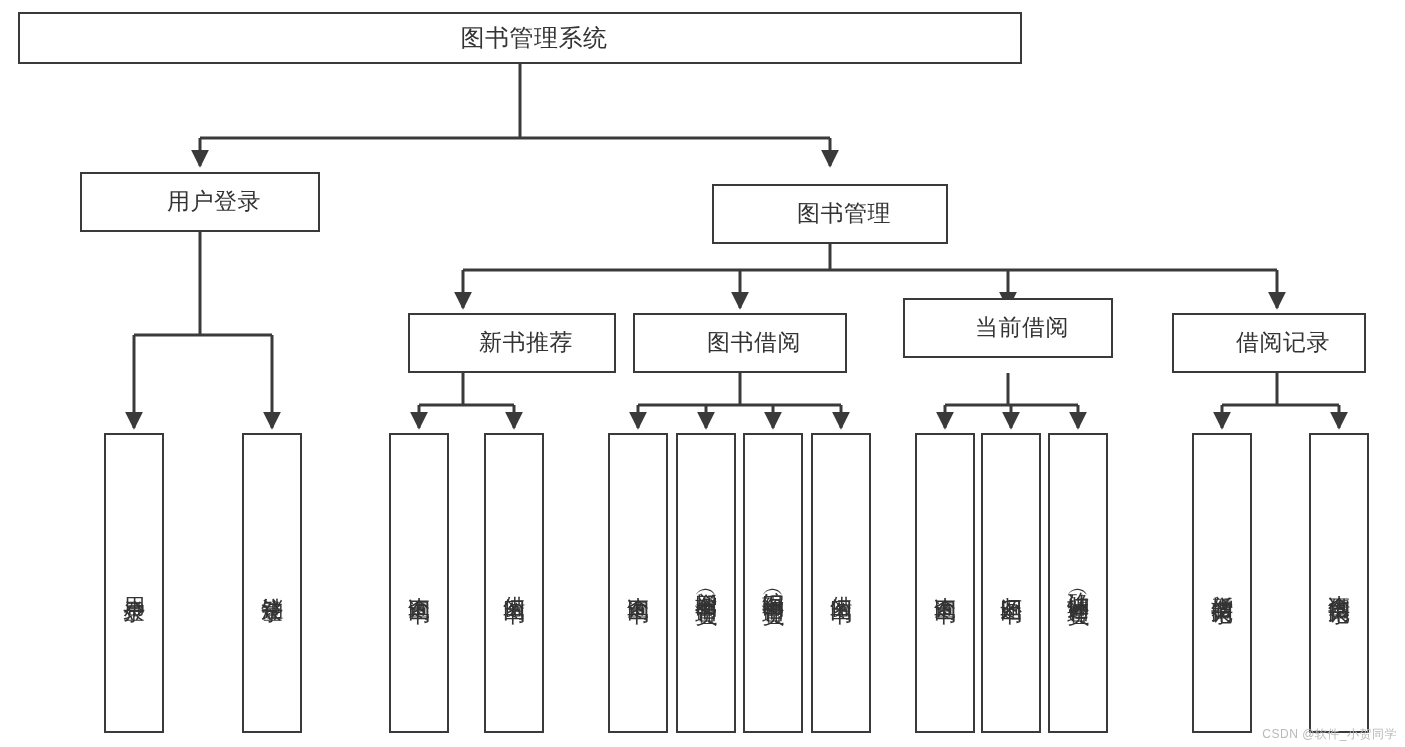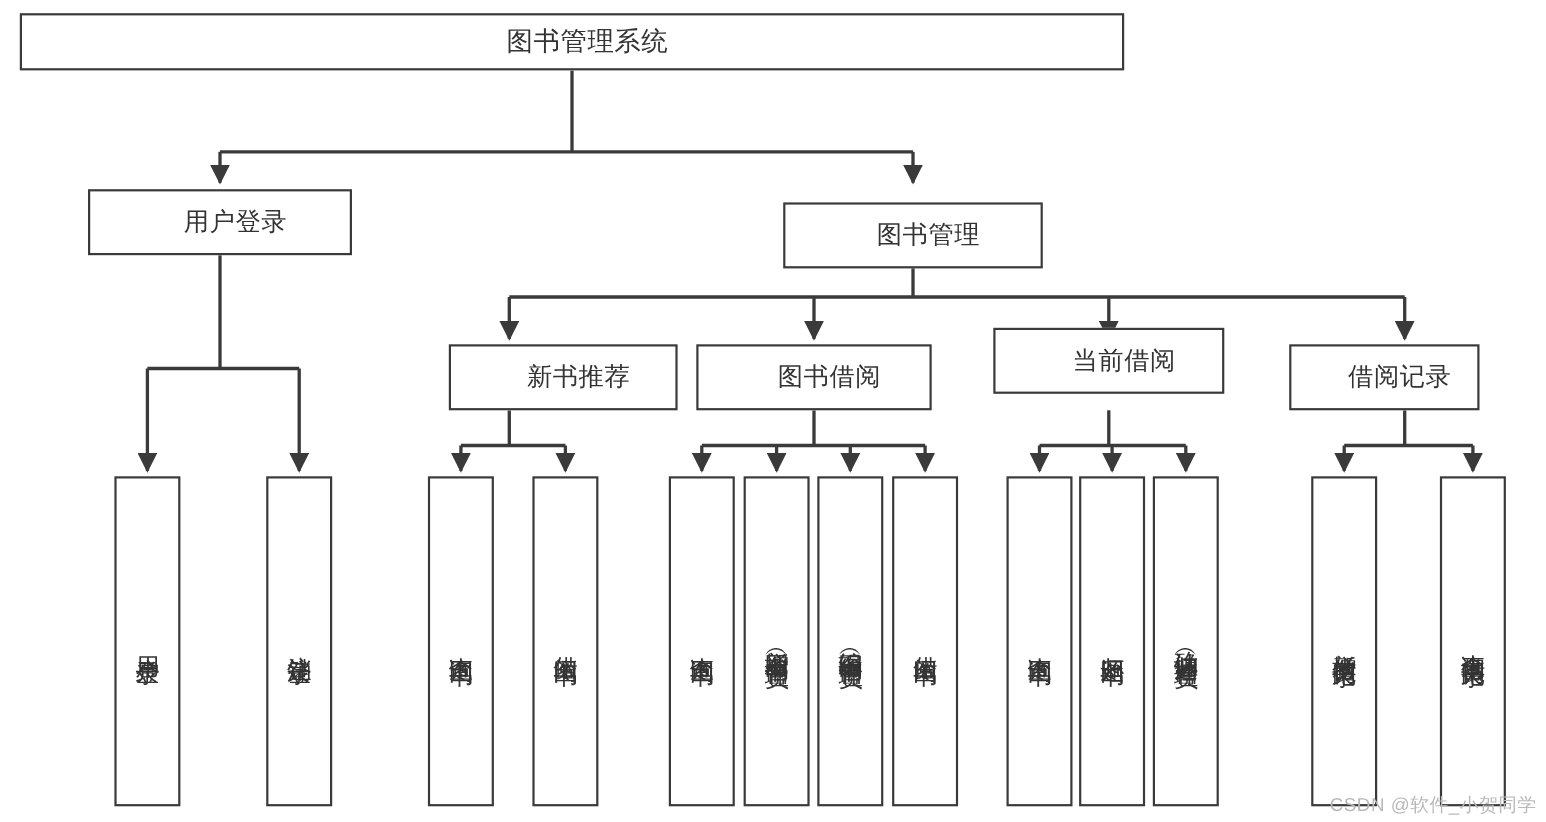--- a/index.html
+++ b/index.html
@@ -62,21 +62,21 @@
     left: 18px;
     top: 12px;
     width: 1004px;
     height: 52px;
     font-size: 24px;
   }
   .watermark {
     position: absolute;
     right: 8px;
     bottom: 4px;
-    font-size: 17px;
+    font-size: 12px;
     color: #b9b9b9;
     letter-spacing: 0.5px;
     white-space: nowrap;
     user-select: none;
   }
 </style>
 </head>
 <body>
 
 <div id="canvas">
@@ -144,21 +144,21 @@
 
   <div class="node horiz" style="left:360px; top:313px; width:208px; height:60px;margin-left:48px;">
     <span class="hlabel">新书推荐</span>
   </div>
   <div class="node horiz" style="left:633px; top:313px; width:214px; height:60px;">
     <span class="hlabel">图书借阅</span>
   </div>
   <div class="node horiz" style="left:903px; top:298px; width:210px; height:60px;">
     <span class="hlabel">当前借阅</span>
   </div>
-  <div class="node horiz" style="left:1172px; top:313px; width:173px; height:60px;">
+  <div class="node horiz" style="left:1172px; top:313px; width:194px; height:60px;">
     <span class="hlabel">借阅记录</span>
   </div>
 
   <div class="node vert" style="left:104px; top:433px; width:60px; height:300px;">
     <span class="vlabel">用户登录</span>
   </div>
   <div class="node vert" style="left:242px; top:433px; width:60px; height:300px;">
     <span class="vlabel">注销登录</span>
   </div>
 

